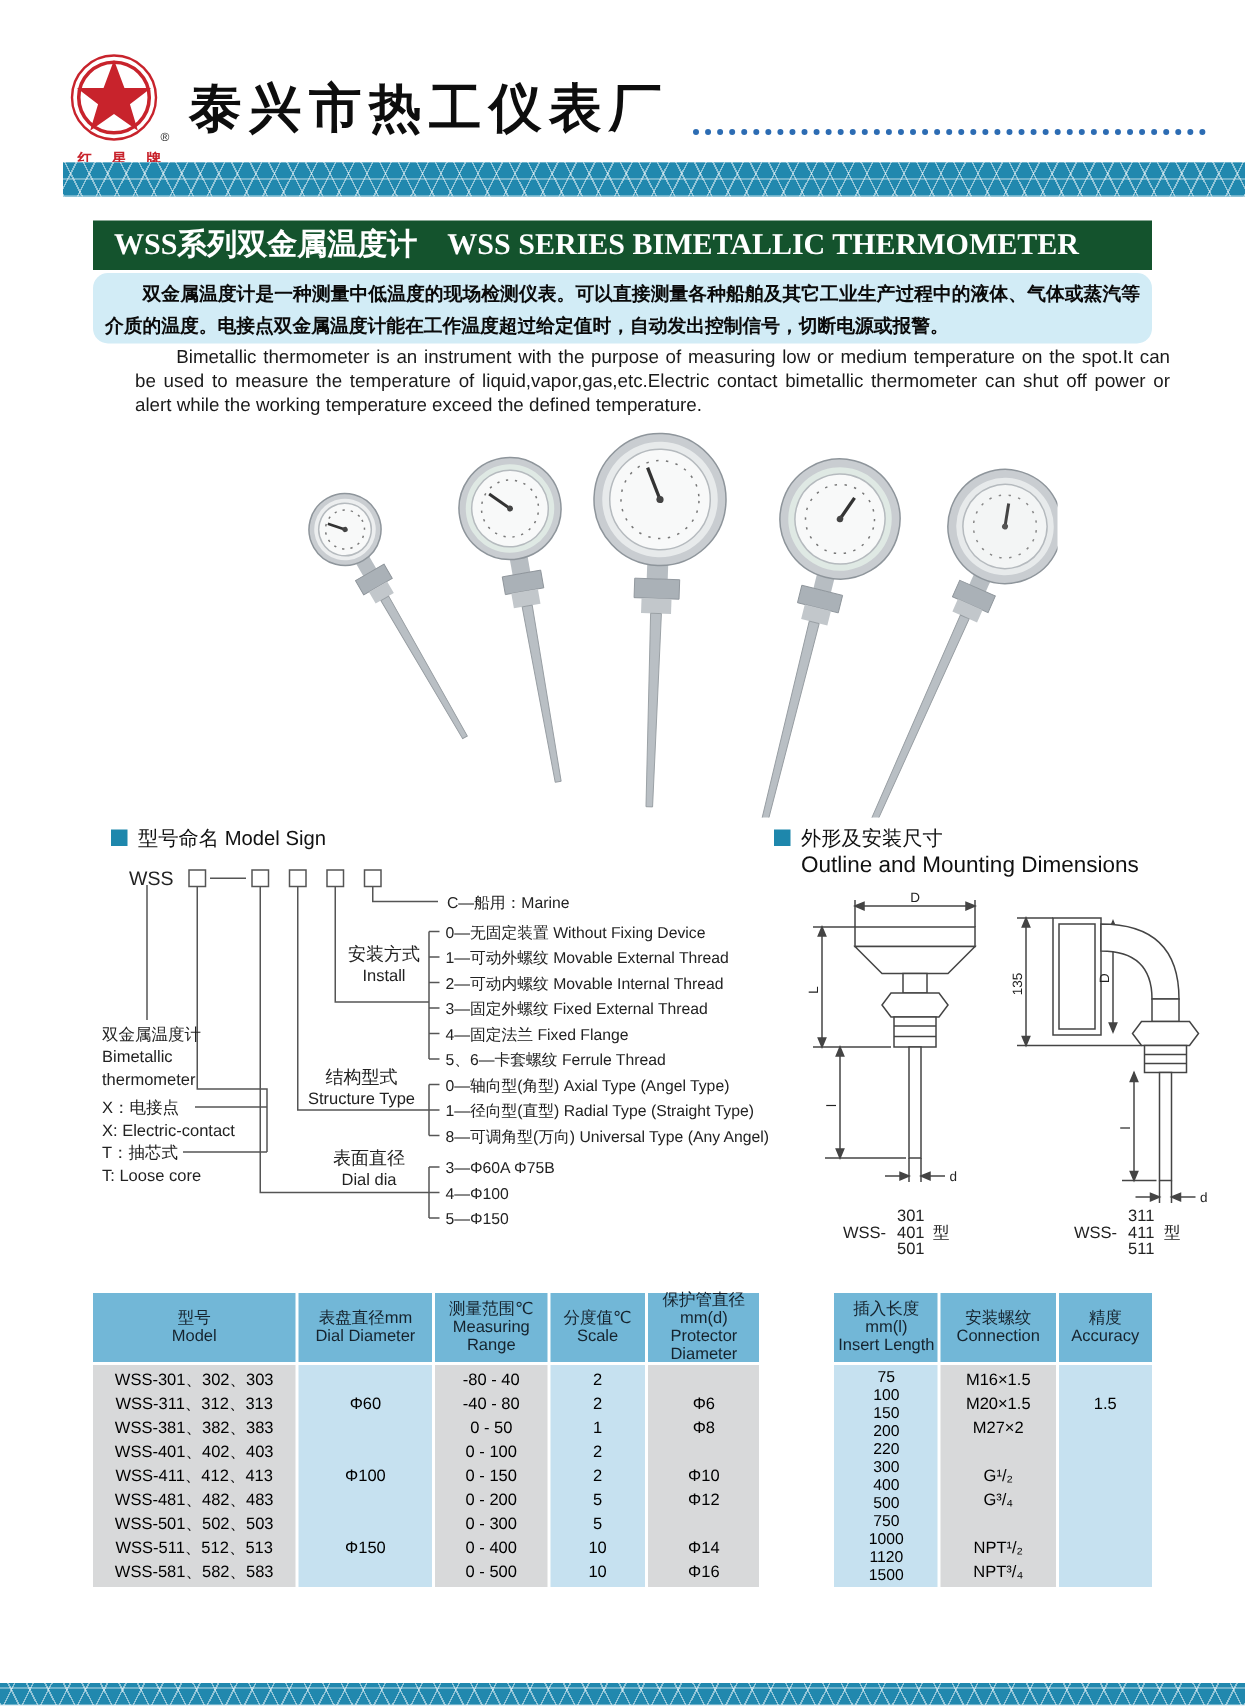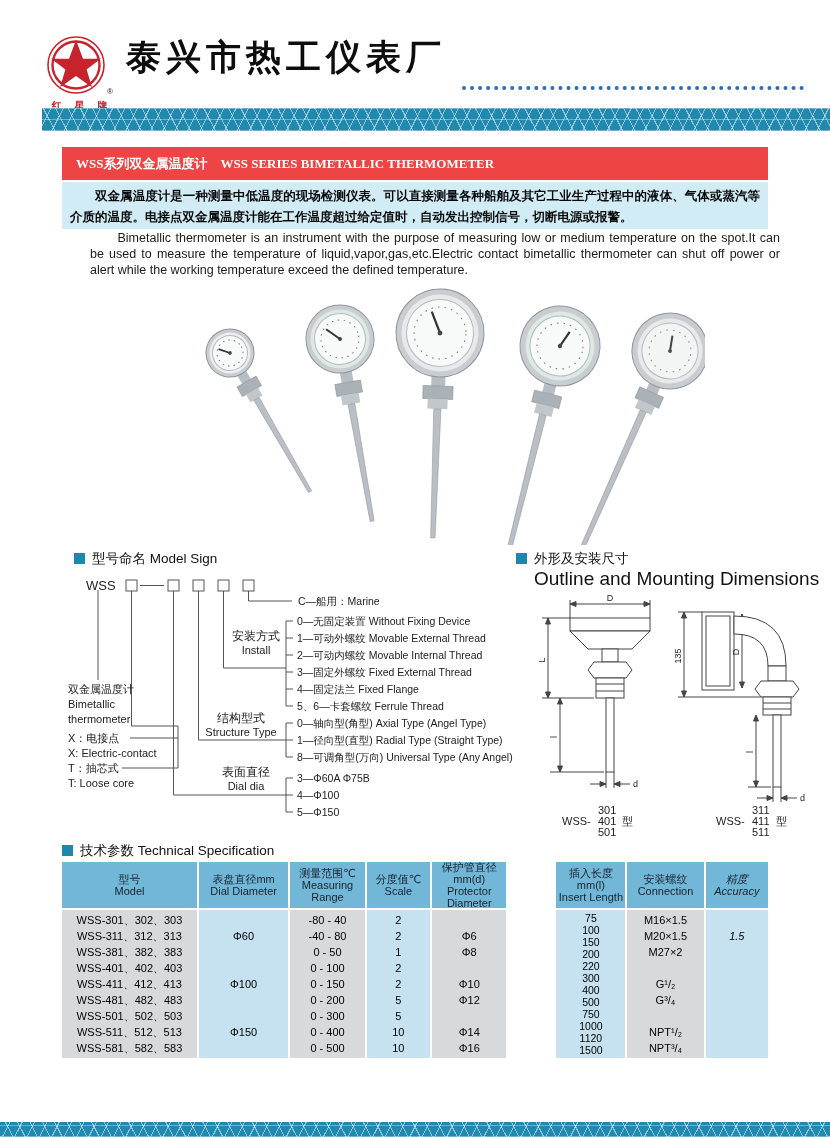--- a/index.html
+++ b/index.html
@@ -7,29 +7,29 @@
         font-family:"Liberation Sans","DejaVu Sans",sans-serif;color:#111;}
   .abs{position:absolute;}
   
   .brand-label{font-size:10px;font-weight:bold;color:#c8232c;letter-spacing:5px;text-align:center;width:84px;}
   .company{font-size:35px;font-weight:bold;color:#0d0d0d;letter-spacing:5px;white-space:nowrap;}
   .leader{border-bottom:4px dotted #2c6cb3;height:14px;}
   .band{background-color:#2188ae;
         background-image:repeating-linear-gradient(63deg,rgba(255,255,255,.5) 0 1px,transparent 1px 11px),
                          repeating-linear-gradient(-63deg,rgba(255,255,255,.5) 0 1px,transparent 1px 11px),
                          repeating-linear-gradient(0deg,rgba(255,255,255,.35) 0 1px,transparent 1px 11px);}
-  .title-bar{background:#ef4444;color:#fff;font-family:"Liberation Serif","DejaVu Serif",serif;
-             font-weight:bold;font-size:13px;line-height:33px;padding-left:14px;white-space:nowrap;}
+  .title-bar{background:#14532d;color:#fff;font-family:"Liberation Serif","DejaVu Serif",serif;
+             font-weight:bold;font-size:20px;line-height:33px;padding-left:14px;white-space:nowrap;}
   .para-cn{background:#d2ecf6;font-size:12.5px;line-height:21px;font-weight:bold;color:#0a0a0a;
-           padding:4px 8px 2px 8px;text-indent:2em;text-align:justify;}
+           padding:4px 8px 2px 8px;text-indent:2em;text-align:justify;border-radius:10px;}
   .para-en{font-size:12.5px;line-height:16px;color:#1a1a1a;padding:3px 8px;text-indent:2.2em;text-align:justify;margin-left:20px;}
   
   .sec-head{font-size:13.5px;color:#111;white-space:nowrap;}
   .sec-head .sq{display:inline-block;width:11px;height:11px;background:#1e87ac;margin-right:7px;vertical-align:-1px;}
-  .sub-head{font-size:19px;color:#111;white-space:nowrap;}
+  .sub-head{font-size:15px;color:#111;white-space:nowrap;}
   
   .spec-table{display:flex;column-gap:2px;width:706px;}
   .spec-col{display:flex;flex-direction:column;row-gap:2px;}
   .th{height:46px;background:#72b7d7;display:flex;flex-direction:column;justify-content:center;
       align-items:center;font-size:11px;color:#15232e;text-align:center;line-height:12px;}
   .td{height:148px;display:flex;flex-direction:column;justify-content:center;align-items:center;
       font-size:11px;color:#000;text-align:center;padding:2px 0;box-sizing:border-box;}
   .td .rl{display:block;height:16px;line-height:16px;white-space:nowrap;}
   .td .il{display:block;height:12px;line-height:12px;font-size:10.5px;}
   .bg-g{background:#d8d9da;}
@@ -46,21 +46,21 @@
 
   <svg class="abs" style="left:44px;top:34px;" width="74" height="64" viewBox="0 0 74 64">
     <circle cx="32" cy="31" r="28" fill="none" stroke="#c8232c" stroke-width="1.6"></circle>
     <circle cx="32" cy="31" r="23.5" fill="none" stroke="#c8232c" stroke-width="2.4"></circle>
     <g transform="translate(32,32) scale(1.18)">
       <path fill="#c8232c" d="M0,-22 L5.9,-6.2 L21,-6.2 L9,3 L13.5,18 L0,8.5 L-13.5,18 L-9,3 L-21,-6.2 L-5.9,-6.2 Z"></path>
     </g>
     <text x="63" y="60" font-size="8" fill="#c8232c">®</text>
   </svg>
   <div class="abs brand-label" style="left:40px;top:99px;text-align:center;">红 星 牌</div>
-  <div class="abs company" style="left:126px;top:34px;">泰兴市热工仪表厂</div>
+  <div class="abs company" style="left:126px;top:49px;">泰兴市热工仪表厂</div>
   <div class="abs leader" style="left:462px;top:72px;width:342px;"></div>
   <div class="abs band" style="left:42px;top:108px;width:788px;height:23px;"></div>
 
   <div class="abs title-bar" style="left:62px;top:147px;width:692px;height:33px;">WSS系列双金属温度计　WSS SERIES BIMETALLIC THERMOMETER</div>
 
   <div class="abs para-cn" style="left:62px;top:182px;width:690px;height:41px;">双金属温度计是一种测量中低温度的现场检测仪表。可以直接测量各种船舶及其它工业生产过程中的液体、气体或蒸汽等介质的温度。电接点双金属温度计能在工作温度超过给定值时，自动发出控制信号，切断电源或报警。</div>
   <div class="abs para-en" style="left:62px;top:227px;width:690px;">Bimetallic thermometer is an instrument with the purpose of measuring low or medium temperature on the spot.It can be used to measure the temperature of liquid,vapor,gas,etc.Electric contact bimetallic thermometer can shut off power or alert while the working temperature exceed the defined temperature.</div>
 
   <svg class="abs" style="left:135px;top:281px;" width="570" height="264" viewBox="0 0 570 264">
     <defs>
@@ -287,23 +287,20 @@
       <text x="78" y="244">501</text>
       <text x="102" y="233">型</text>
       <text x="196" y="233">WSS-</text>
       <text x="232" y="222">311</text>
       <text x="232" y="233">411</text>
       <text x="232" y="244">511</text>
       <text x="256" y="233">型</text>
     </g>
   </svg>
 
-  <div class="abs sec-head" style="left:62px;top:842px;">
-    <span class="sq"></span><span>技术参数 Technical Specification</span>
-  </div>
 
   <div class="abs spec-table" style="left:62px;top:862px;">
     <div class="spec-col" style="flex:145 0 0;">
       <div class="th">
         <span>型号</span>
         <span>Model</span>
       </div>
       <div class="td bg-g">
         <span class="rl">WSS-301、302、303</span>
         <span class="rl">WSS-311、312、313</span>
@@ -417,21 +414,21 @@
         <span class="rl">M20×1.5</span>
         <span class="rl">M27×2</span>
         <span class="rl"></span>
         <span class="rl">G¹/₂</span>
         <span class="rl">G³/₄</span>
         <span class="rl"></span>
         <span class="rl">NPT¹/₂</span>
         <span class="rl">NPT³/₄</span>
       </div>
     </div>
-    <div class="spec-col" style="flex:67 0 0;font-style:italic;">
+    <div class="spec-col" style="flex:67 0 0;">
       <div class="th">
         <span>精度</span>
         <span>Accuracy</span>
       </div>
       <div class="td bg-b">
         <span class="rl"></span>
         <span class="rl">1.5</span>
         <span class="rl"></span>
         <span class="rl"></span>
         <span class="rl"></span>

